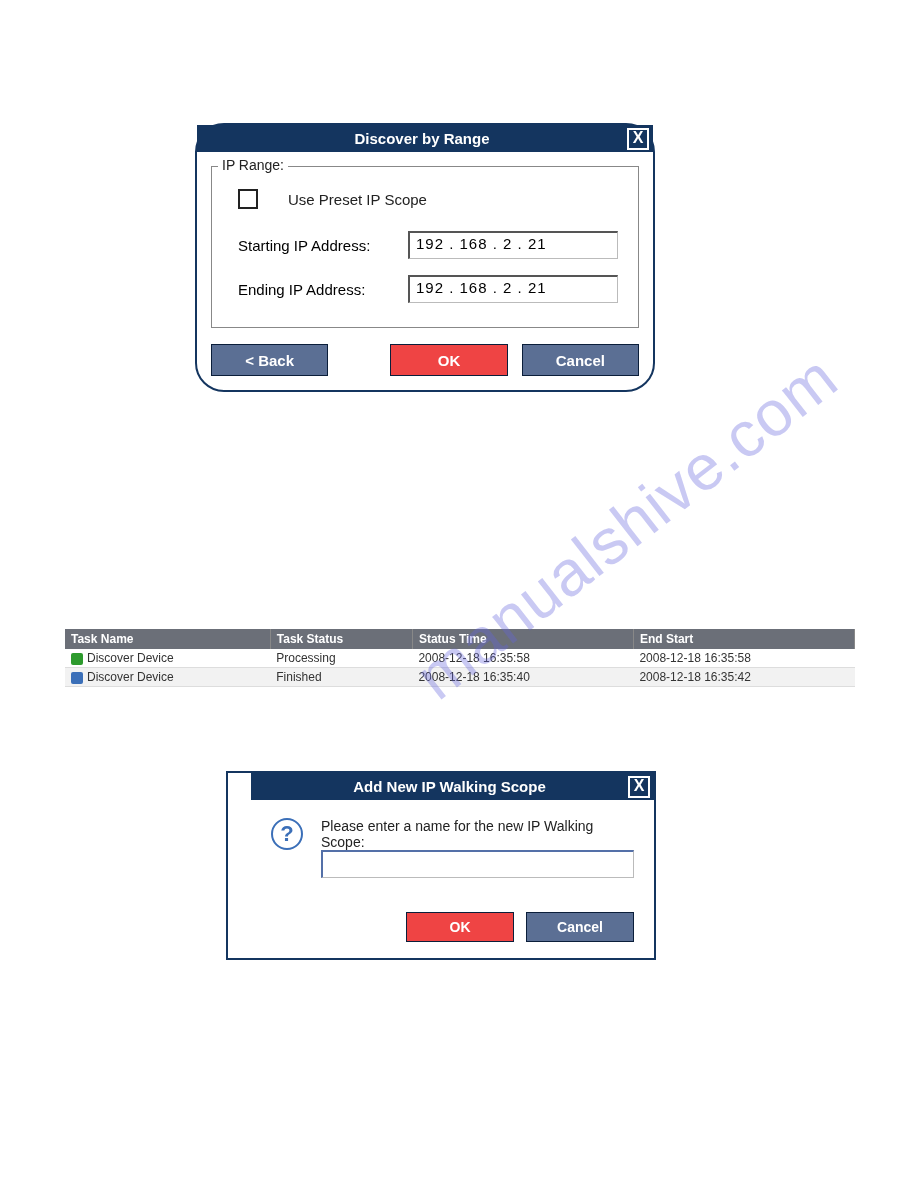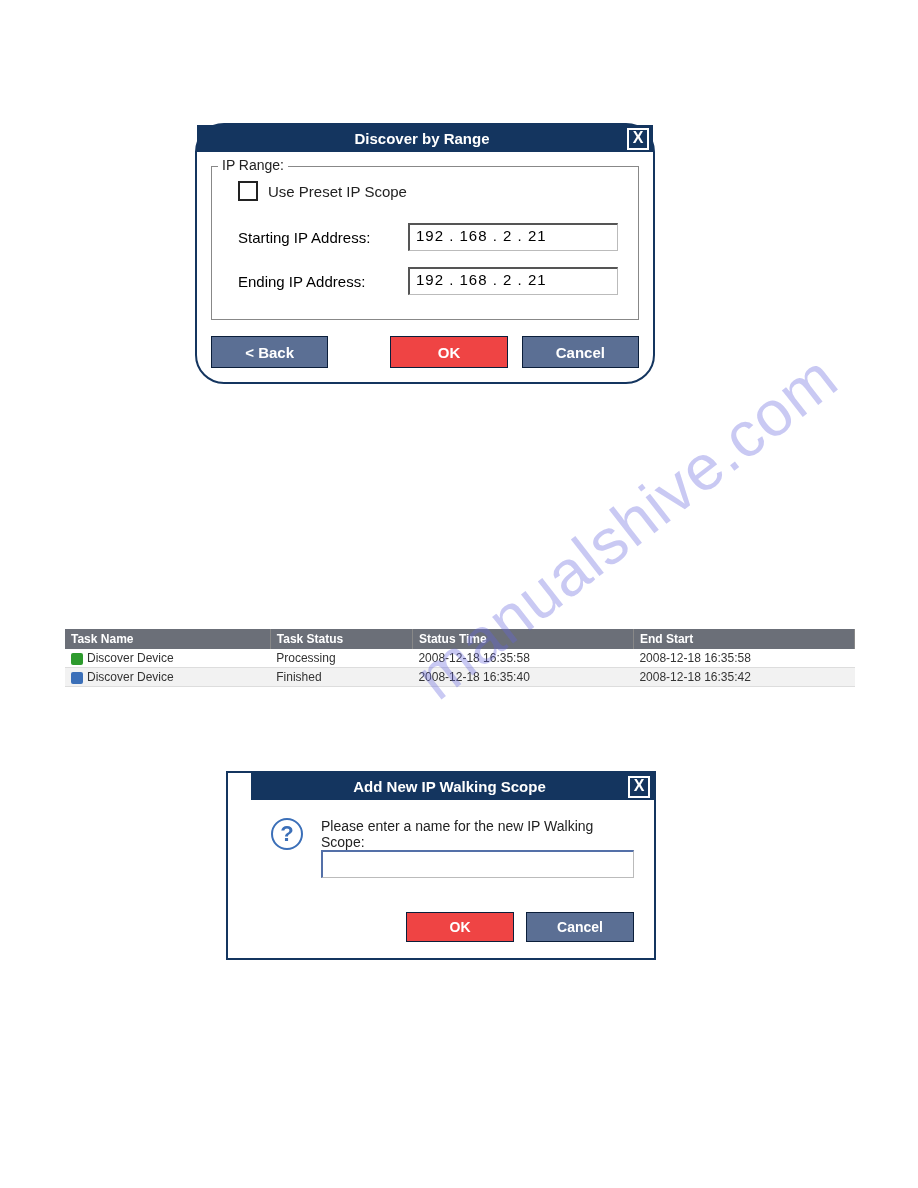--- a/index.html
+++ b/index.html
@@ -51,32 +51,32 @@
     color: #fff;
     font-size: 16px;
     line-height: 16px;
     text-align: center;
     font-weight: bold;
     cursor: pointer;
   }
   .fieldset {
     border: 1px solid #888;
     margin: 14px 14px 8px 14px;
-    padding: 0 16px 20px 16px;
+    padding: 8px 16px 20px 16px;
     position: relative;
   }
   .legend {
     position: absolute;
     top: -10px; left: 6px;
     background: #fff;
     padding: 0 4px;
     font-size: 14px;
     color: #222;
   }
-  .row { display: flex; align-items: center; margin: 14px 0 22px 10px; }
+  .row { display: flex; align-items: center; margin: 14px 0 22px 10px; gap: 20px; }
   .chk {
     width: 20px; height: 20px;
     border: 2px solid #222;
     margin-right: 10px;
     flex-shrink: 0;
   }
   .lbl { font-size: 15px; color: #222; }
   .lbl-disabled { color: #9a9a9a; }
   .form-row {
     display: flex; align-items: center;

